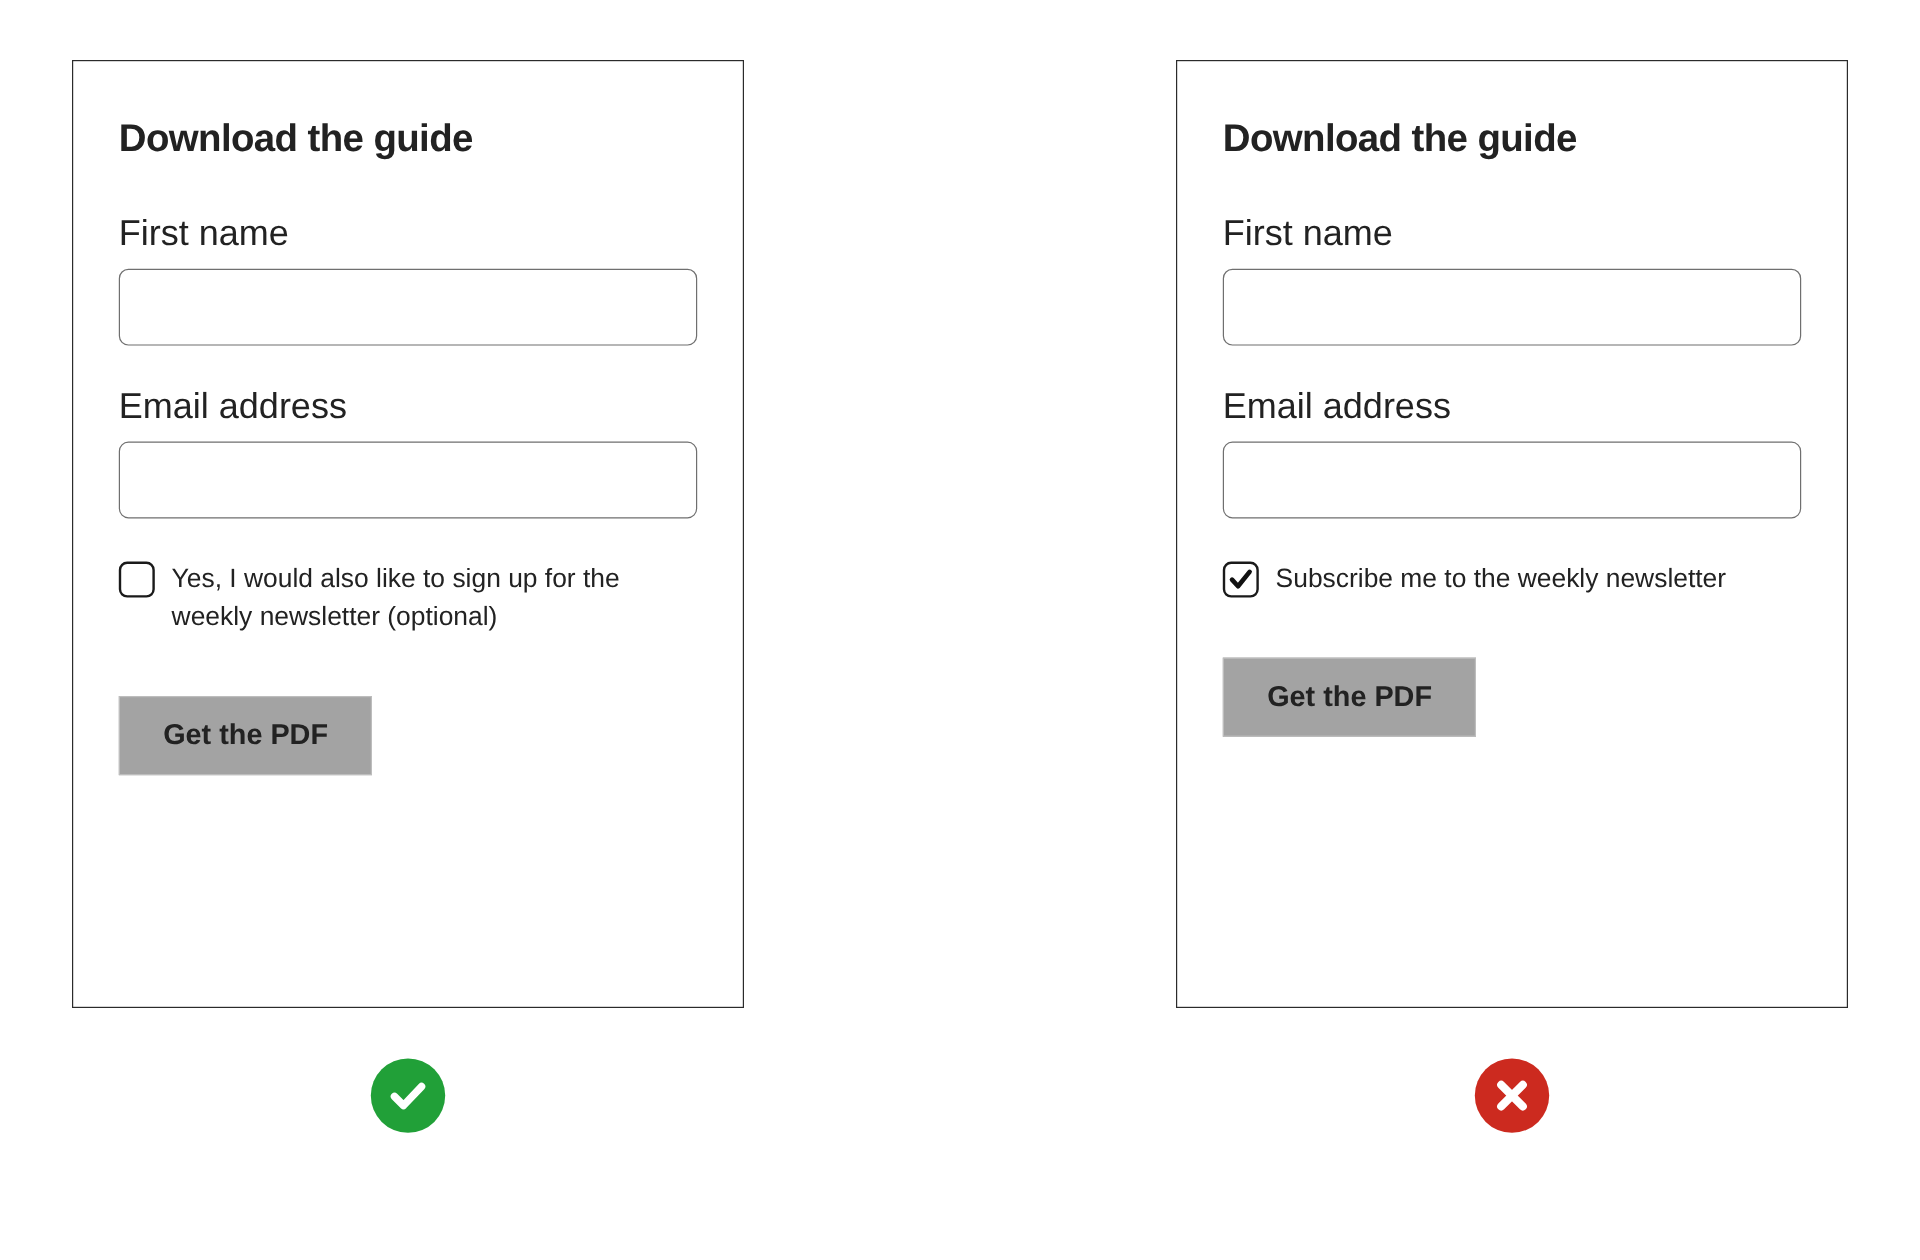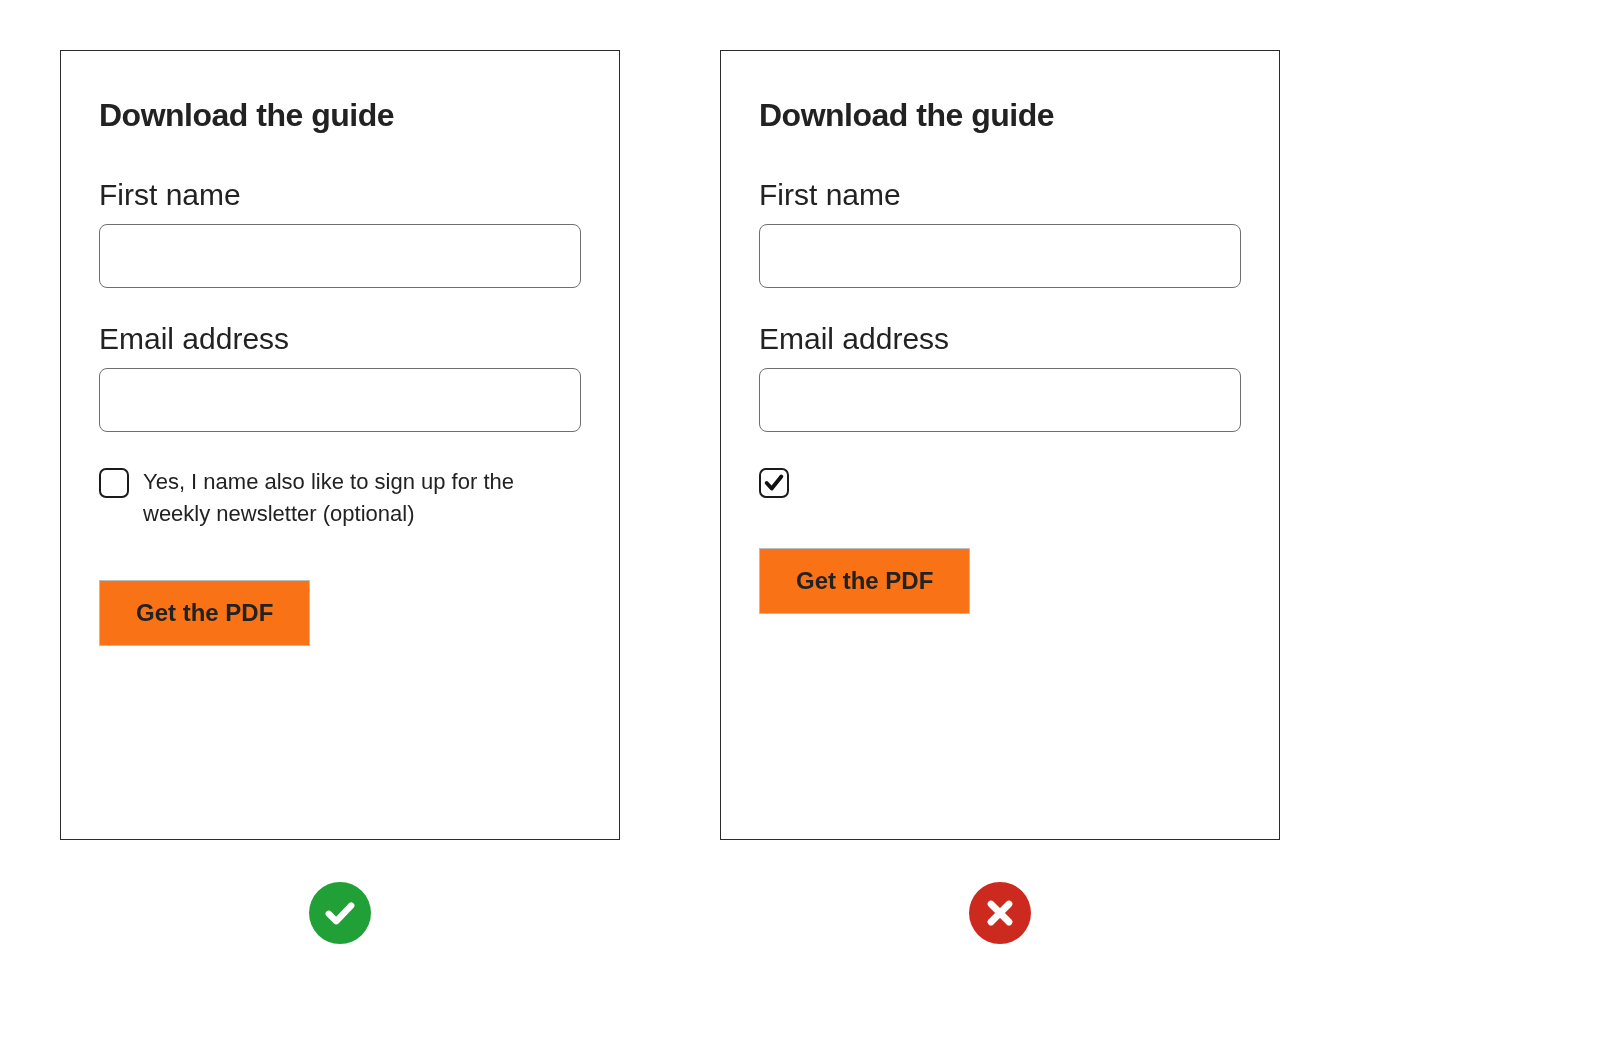--- a/index.html
+++ b/index.html
@@ -4,22 +4,22 @@
   <style>
     * { box-sizing: border-box; margin: 0; padding: 0; }
     body {
       font-family: "Helvetica Neue", Helvetica, Arial, sans-serif;
       background: #fff;
       padding: 50px 60px;
       width: 1600px;
     }
     .row {
       display: flex;
-      gap: 100px;
-      justify-content: flex-start;
+      gap: 52px;
+      justify-content: space-between;
     }
     .col {
       display: flex;
       flex-direction: column;
       align-items: center;
     }
     .card {
       border: 1px solid #2b2b2b;
       width: 560px;
       height: 790px;
@@ -71,21 +71,21 @@
     }
     .checkbox.checked svg { display: block; }
     .checkbox svg { display: none; width: 22px; height: 22px; }
     .check-text {
       font-size: 22px;
       line-height: 1.45;
       color: #222;
     }
     .btn {
       display: inline-block;
-      background: #f97316;
+      background: #a3a3a3;
       border: 1px solid #bdbdbd;
       color: #222;
       font-size: 24px;
       font-weight: 700;
       padding: 18px 36px;
       cursor: pointer;
     }
     .verdict {
       margin-top: 42px;
       width: 62px;
@@ -115,21 +115,21 @@
 
       <div class="field">
         <label>Email address</label>
         <input type="text" value="" style="">
       </div>
 
       <div class="check-row">
         <div class="checkbox">
           
         </div>
-        <div class="check-text">Yes, I name also like to sign up for the weekly newsletter (optional)</div>
+        <div class="check-text">Yes, I would also like to sign up for the weekly newsletter (optional)</div>
       </div>
 
       <button class="btn">Get the PDF</button>
     </div>
 
     <div class="verdict good">
       <svg viewBox="0 0 24 24">
         <path d="M4.5 12.5 L9.5 17.5 L19.5 7" stroke="#fff" stroke-width="4.2" fill="none" stroke-linecap="round" stroke-linejoin="round"></path>
       </svg>
     </div>
@@ -148,20 +148,21 @@
         <label>Email address</label>
         <input type="text" value="" style="">
       </div>
 
       <div class="check-row">
         <div class="checkbox checked">
           <svg viewBox="0 0 24 24">
             <path d="M4 12 L9.5 18 L20 5" stroke="#111" stroke-width="4.2" fill="none" stroke-linecap="round" stroke-linejoin="round"></path>
           </svg>
         </div>
+        <div class="check-text">Subscribe me to the weekly newsletter</div>
       </div>
 
       <button class="btn">Get the PDF</button>
     </div>
 
     <div class="verdict bad">
       <svg viewBox="0 0 24 24">
         <path d="M6 6 L18 18 M18 6 L6 18" stroke="#fff" stroke-width="4.5" fill="none" stroke-linecap="round"></path>
       </svg>
     </div>

